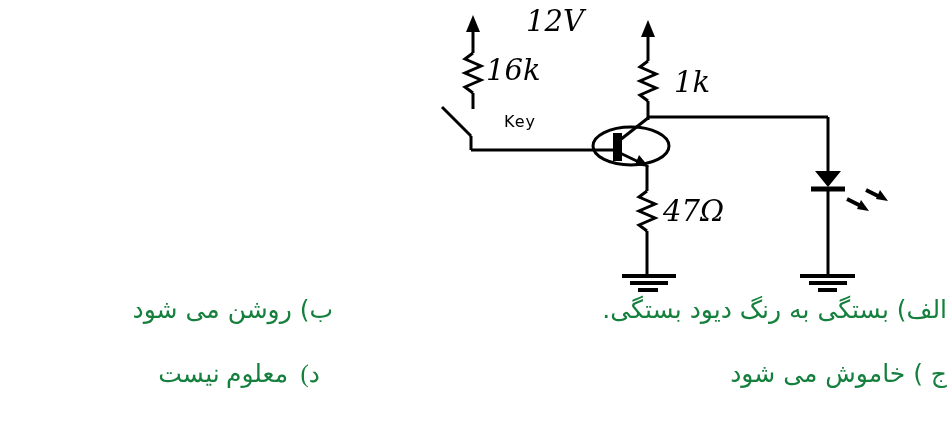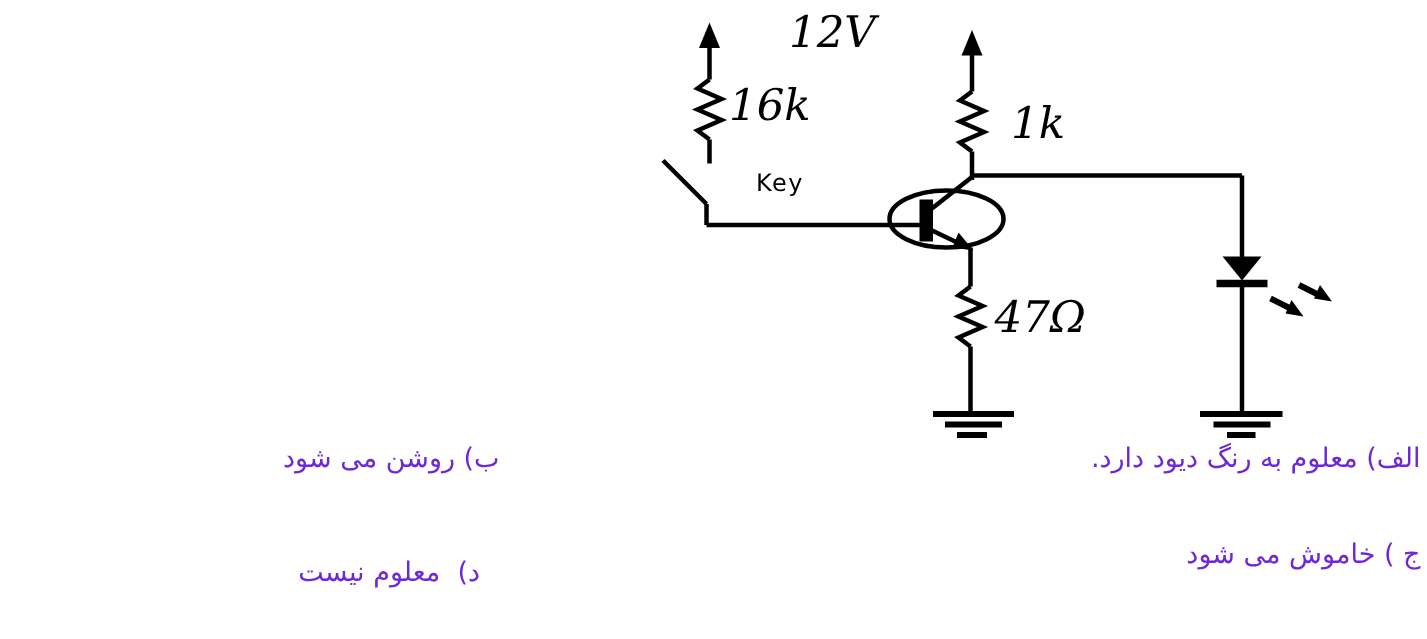--- a/index.html
+++ b/index.html
@@ -29,29 +29,29 @@
   .lbl-key {
     font-family: "DejaVu Sans", sans-serif;
     font-size: 16px;
     letter-spacing: 1px;
     fill: #000;
   }
   .option {
     position: absolute;
     direction: rtl;
     white-space: nowrap;
-    font-size: 18px;
-    color: #6d28d9;
+    font-size: 25px;
+    color: #15803d;
     font-family: "DejaVu Sans", sans-serif;
     margin-left: 37px;
   }
   .opt-a { right: 4px;   top: 295px; }
   .opt-b { right: 618px; top: 295px; }
   .opt-c { right: 4px;   top: 359px; text-align: right; }
-  .opt-d { right: 631px; top: 371px; }
+  .opt-d { right: 631px; top: 359px; font-family: Liberation Serif, serif; }
 </style>
 </head>
 <body>
 
 <div class="canvas">
 
   <svg class="circuit-svg" viewBox="0 0 951 426" xmlns="http://www.w3.org/2000/svg">
 
     <g>
       <polygon class="solid" points="473,15 466,32 480,32"></polygon>
@@ -119,18 +119,18 @@
       <polygon class="solid" points="888,201 876,199 880,190"></polygon>
     </g>
 
     <g>
       <line class="gnd" x1="800" y1="276" x2="855" y2="276"></line>
       <line class="gnd" x1="809" y1="283" x2="847" y2="283"></line>
       <line class="gnd" x1="818" y1="290" x2="837" y2="290"></line>
     </g>
   </svg>
 
-  <div class="option opt-a">الف) معلوم به رنگ دیود دارد.</div>
+  <div class="option opt-a">الف) بستگی به رنگ دیود بستگی.</div>
   <div class="option opt-b">ب) روشن می شود</div>
   <div class="option opt-c">ج ) خاموش می شود</div>
   <div class="option opt-d">د)&nbsp; معلوم نیست</div>
 
 </div>
 
 </body></html>

